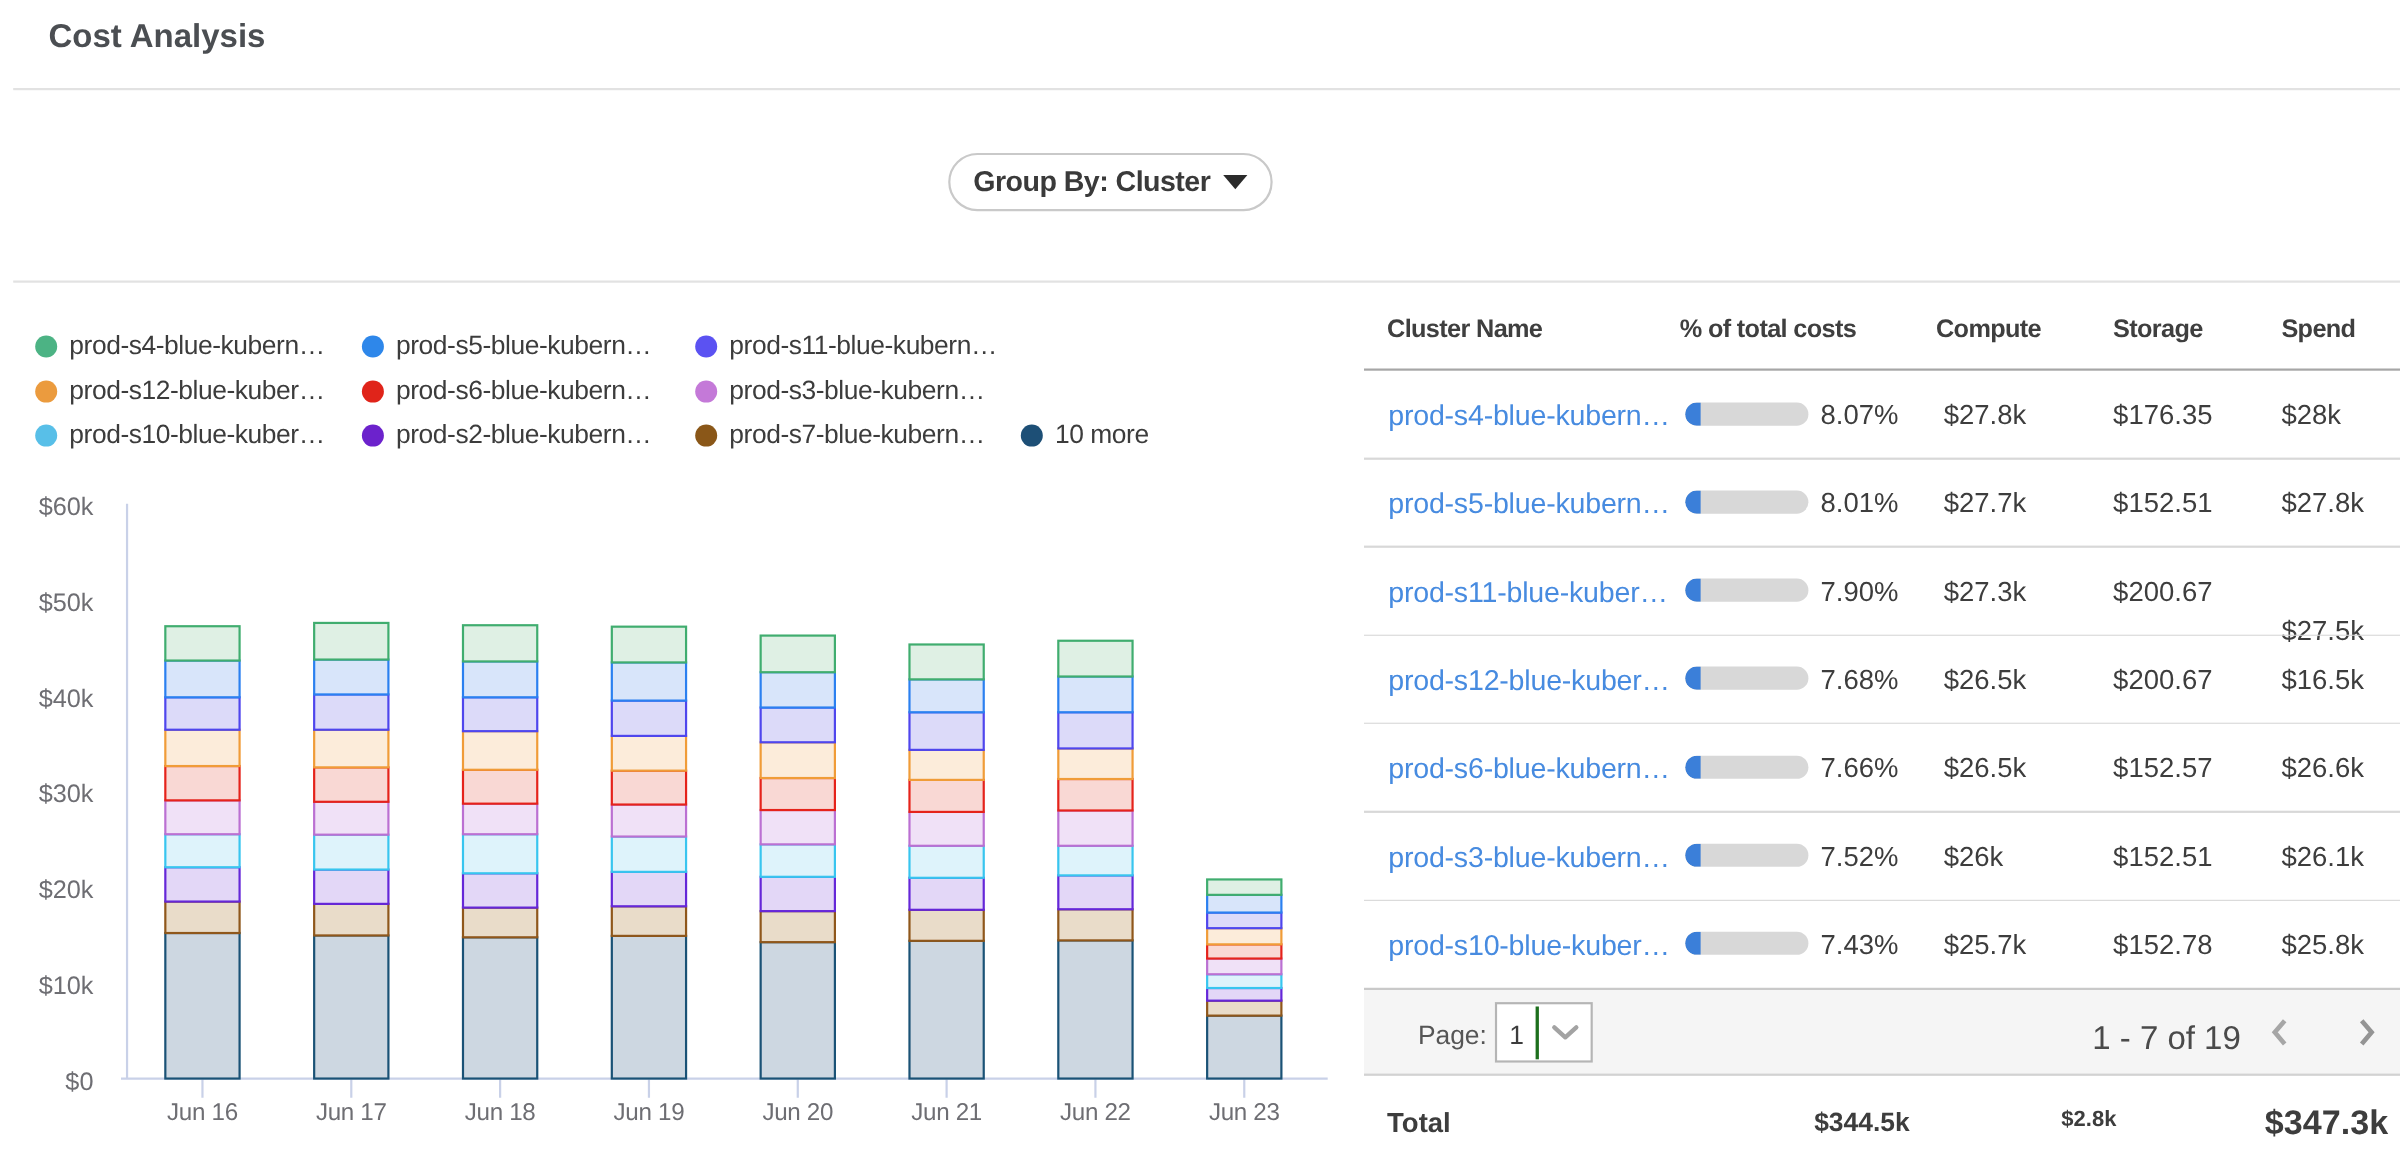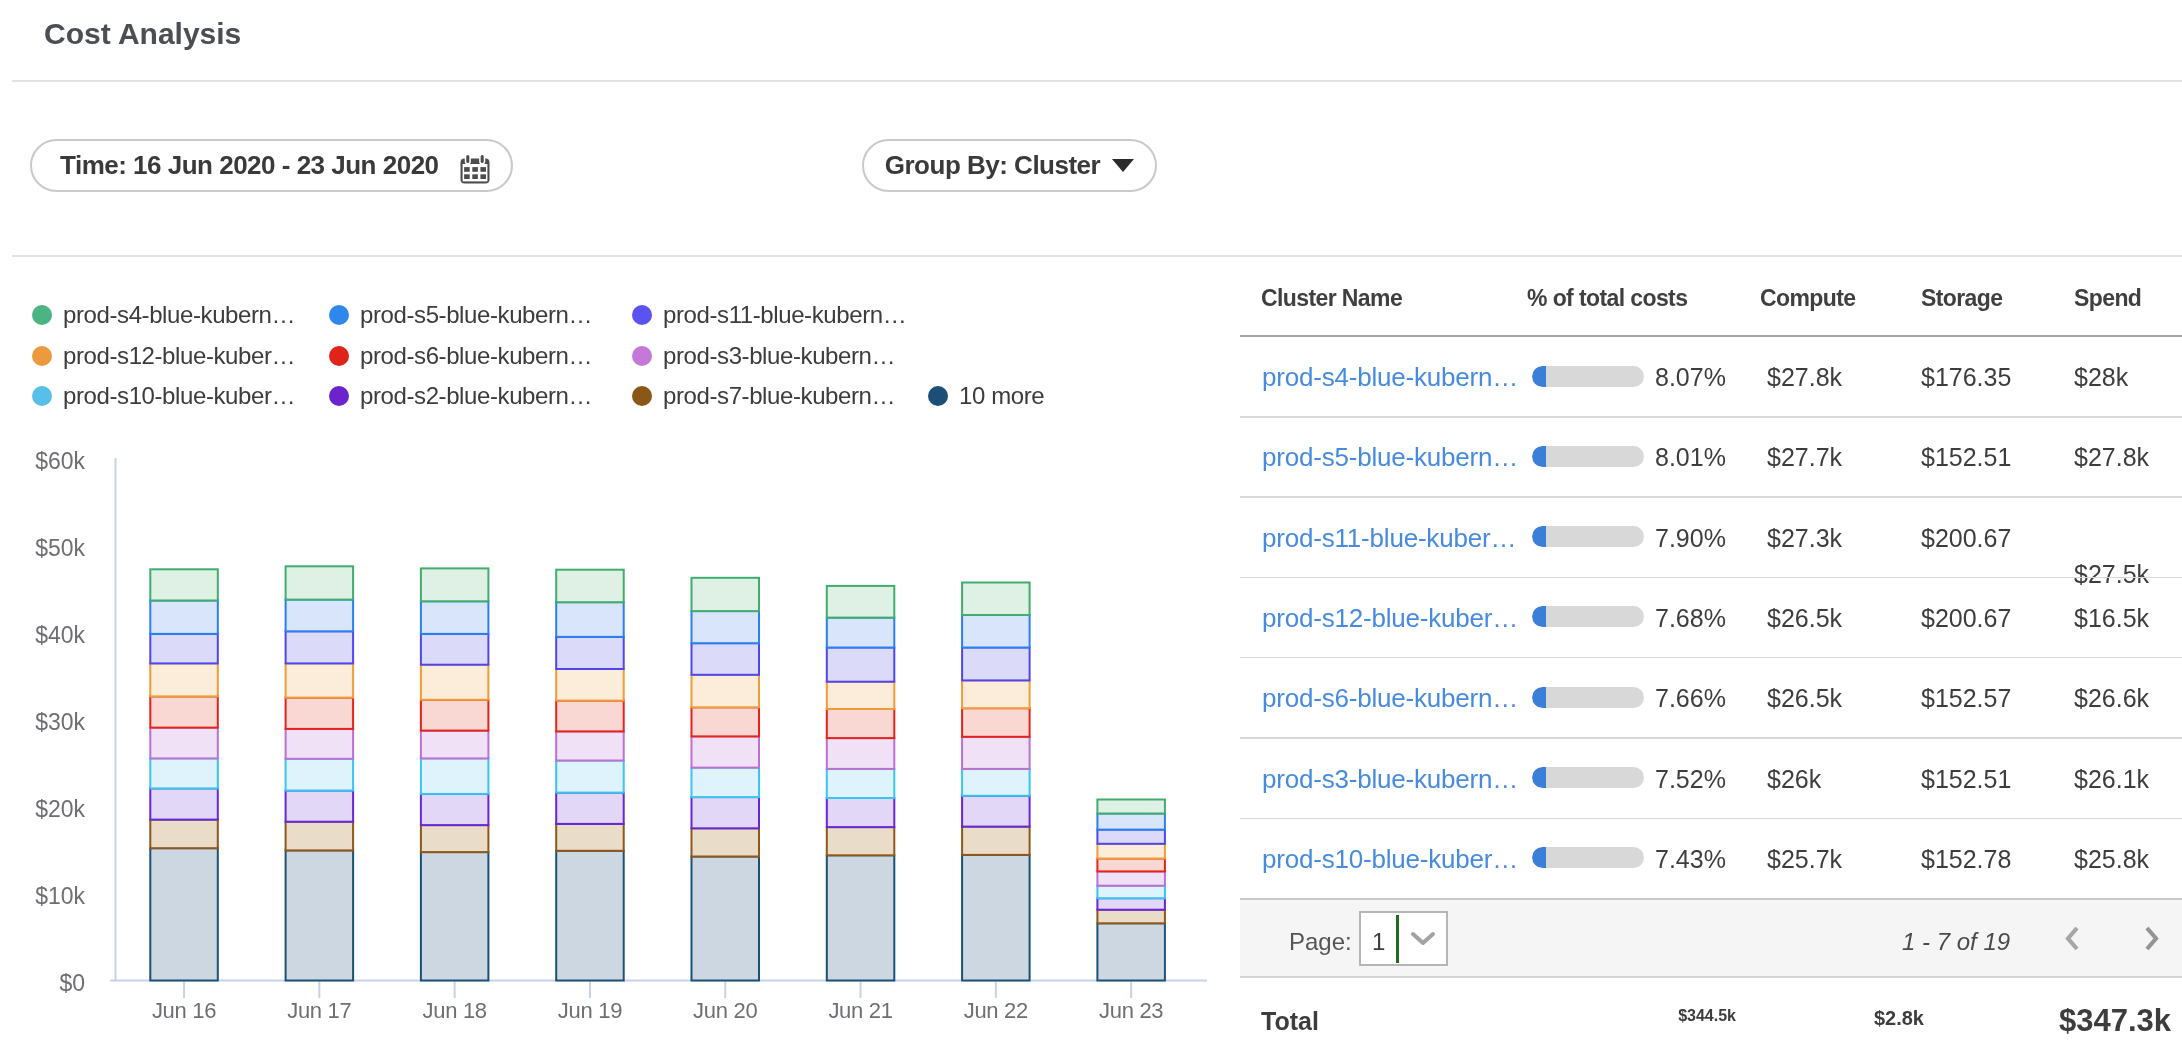--- a/index.html
+++ b/index.html
@@ -18,35 +18,20 @@
 .sep { position:absolute; left:1240px; right:0; height:1.5px; background:#d8d8d8; }
 .pbar { position:absolute; left:1532px; width:112px; height:21px; border-radius:11px; background:#d8d8d8; overflow:hidden; }
 .pfill { height:21px; width:14px; background:#3b7fd9; border-radius:11px 0 0 11px; }
 </style>
 </head>
 <body>
 <div id="page">
   <div class="title">Cost Analysis</div>
   <div class="hr" style="top:80px"></div>
 
-  <div class="pill" style="left:30px; width:483px; justify-content:flex-start; padding-left:28px;">
-    <span>Time: 16 Jun 2020 - 23 Jun 2020</span>
-    <svg width="30" height="30" viewBox="0 0 30 30" style="position:absolute; right:21px; top:13px;">
-      <rect x="0.5" y="4.5" width="29" height="25" rx="4" fill="#4d4d4d"></rect>
-      <rect x="2.6" y="10" width="24.8" height="17.4" fill="#ffffff"></rect>
-      <rect x="5.5" y="0.2" width="4.6" height="9.6" rx="2.3" fill="#4d4d4d" stroke="#ffffff" stroke-width="1.5"></rect>
-      <rect x="19.9" y="0.2" width="4.6" height="9.6" rx="2.3" fill="#4d4d4d" stroke="#ffffff" stroke-width="1.5"></rect>
-      <rect x="4.1" y="13.1" width="5.6" height="4.7" fill="#4d4d4d"></rect>
-      <rect x="12.3" y="13.1" width="5.6" height="4.7" fill="#4d4d4d"></rect>
-      <rect x="20.4" y="13.1" width="5.6" height="4.7" fill="#4d4d4d"></rect>
-      <rect x="4.1" y="20.3" width="5.6" height="4.7" fill="#4d4d4d"></rect>
-      <rect x="12.3" y="20.3" width="5.6" height="4.7" fill="#4d4d4d"></rect>
-      <rect x="20.4" y="20.3" width="5.6" height="4.7" fill="#4d4d4d"></rect>
-    </svg>
-  </div>
   <div class="pill" style="left:862px; width:295px;">
     <span>Group By: Cluster</span>
       <span class="tri" style="margin-left:12px;"></span>
   </div>
 
   <div class="hr" style="top:255px"></div>
 
   <div class="leg" style="left:32px; top:302px;"><span class="dot" style="background:#4cb384"></span>prod-s4-blue-kubern…</div>
   <div class="leg" style="left:329px; top:302px;"><span class="dot" style="background:#2e87ea"></span>prod-s5-blue-kubern…</div>
   <div class="leg" style="left:632px; top:302px;"><span class="dot" style="background:#5b52f2"></span>prod-s11-blue-kubern…</div>
@@ -239,25 +224,25 @@
     </div>
 
   <div class="abs" style="left:1240px; right:0; top:898px; height:80px; background:#f5f5f5; border-top:2px solid #c9c9c9; border-bottom:2px solid #d2d2d2;"></div>
   <div class="val" style="left:1289px; top:928px; font-size:24px; color:#555555;">Page:</div>
   <div class="abs" style="left:1359px; top:911px; width:89px; height:55px; background:#fff; border:2px solid #b5b5b5;"></div>
   <div class="val" style="left:1372px; top:928px; font-size:24px;">1</div>
   <div class="abs" style="left:1396px; top:915px; width:3px; height:48px; background:#1d6f1d;"></div>
   <svg class="abs" style="left:1410px; top:931px;" width="26" height="15" viewBox="0 0 26 15">
       <polyline points="3,3 13,12 23,3" fill="none" stroke="#a3a3a3" stroke-width="4" stroke-linecap="round" stroke-linejoin="round"></polyline>
     </svg>
-  <div class="val" style="left:1902px; top:928px; font-size:24px; color:#4a4a4a;font-style:italic;">1 - 7 of 19</div>
+  <div class="val" style="left:1902px; top:928px; font-size:30px; color:#4a4a4a;">1 - 7 of 19</div>
   <svg class="abs" style="left:2063px; top:925px;" width="18" height="27" viewBox="0 0 18 27">
       <polyline points="14,3 5,13.5 14,24" fill="none" stroke="#a6a6a6" stroke-width="4.2" stroke-linejoin="miter"></polyline>
     </svg>
   <svg class="abs" style="left:2143px; top:925px;" width="18" height="27" viewBox="0 0 18 27">
       <polyline points="4,3 13,13.5 4,24" fill="none" stroke="#949494" stroke-width="4.2" stroke-linejoin="miter"></polyline>
     </svg>
 
   <div class="val" style="left:1261px; top:1007px; font-weight:700;">Total</div>
-  <div class="val" style="right:446px; top:1007px; font-size:16px; font-weight:700;margin-left:23px;">$344.5k</div>
+  <div class="val" style="right:446px; top:1007px; font-size:24px; font-weight:700;margin-left:23px;">$344.5k</div>
   <div class="val" style="right:258px; top:1007px; font-size:20px; font-weight:700;">$2.8k</div>
   <div class="val" style="right:11px; top:1003px; font-weight:700; font-size:31px; letter-spacing:0px;">$347.3k</div>
 </div>
 
 </body></html>

